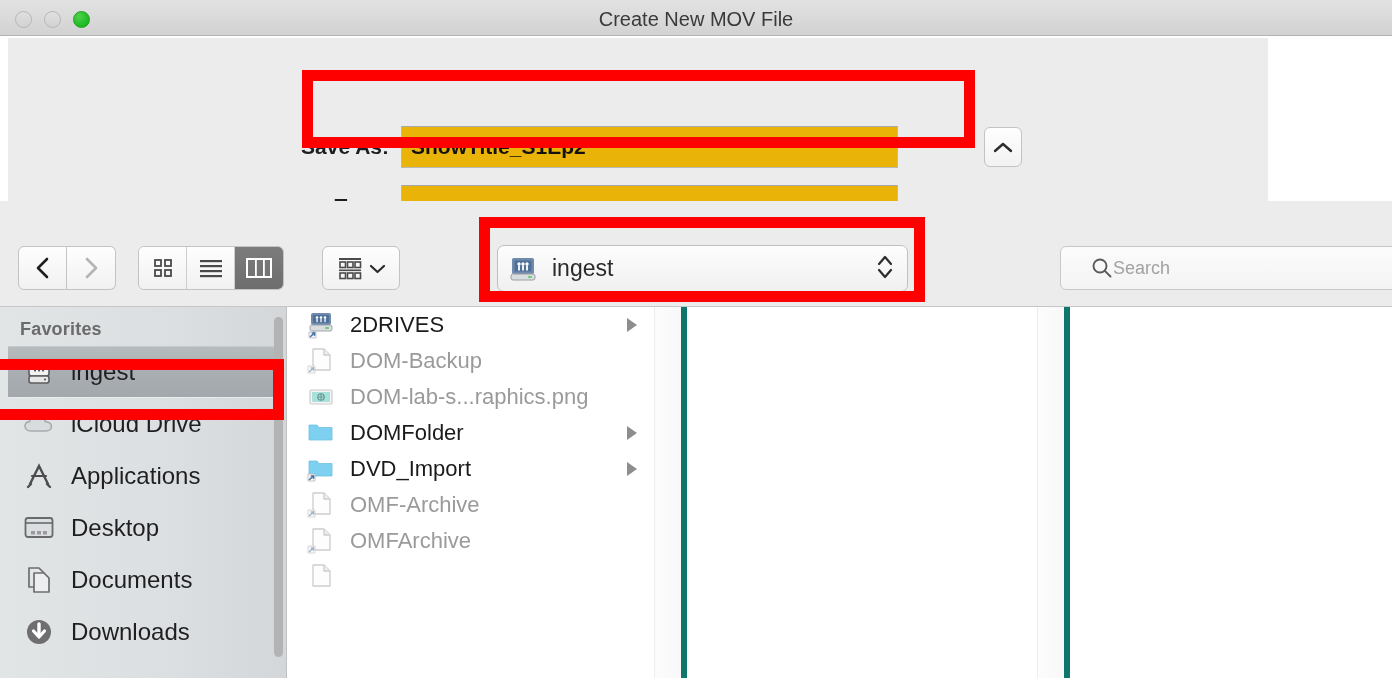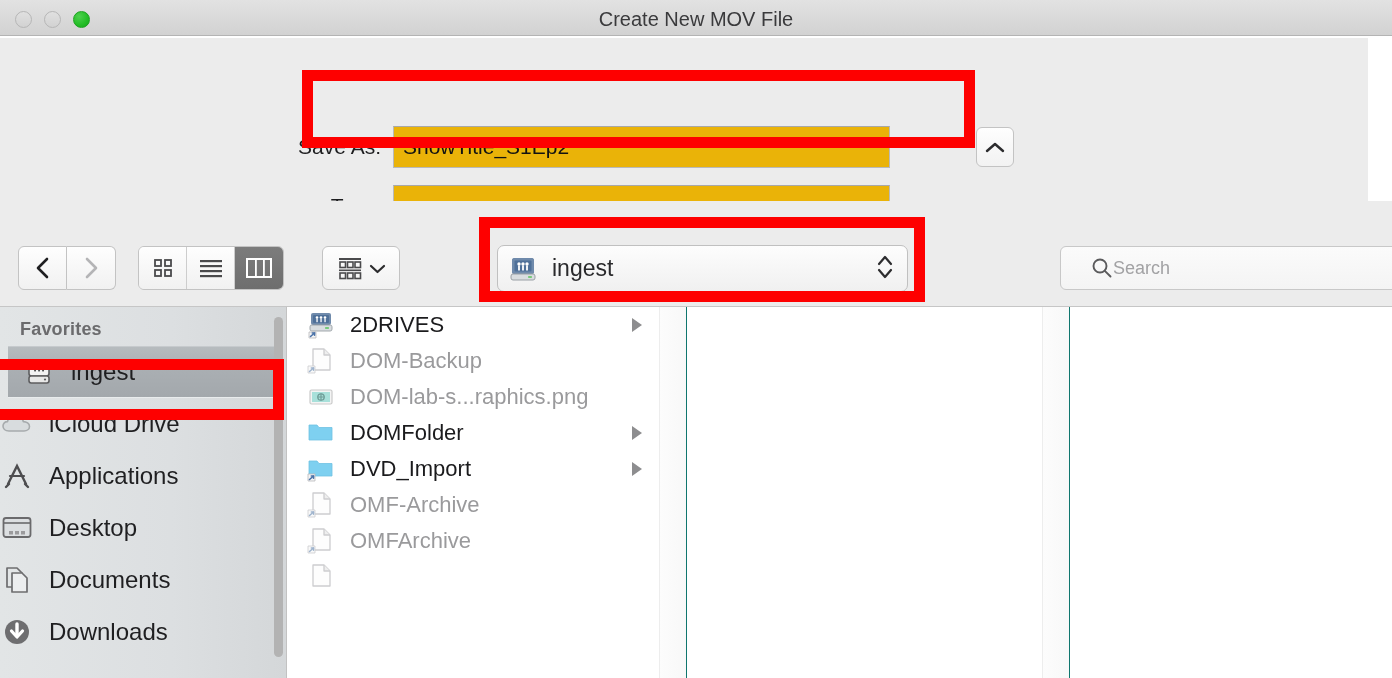--- a/index.html
+++ b/index.html
@@ -30,22 +30,23 @@
     border: 1px solid #1da320;
   }
   .title-text {
     position: absolute; top: 0; left: 0; width: 1392px; height: 38px;
     line-height: 38px; text-align: center;
     font-size: 20px; color: #3a3a3c; font-weight: 400;
   }
 
   
   .form-area {
-    position: absolute; top: 38px; left: 0; width: 1368px; height: 163px;
+    position: absolute; top: 38px; left: 8px; width: 1260px; height: 163px;
     background: #ececec;
+    font-weight: bold;
   }
   .field-row { position: absolute; display: flex; align-items: center; }
   .field-label {
     font-size: 21px; color: #1d1d1f; text-align: right;
     width: 135px; padding-right: 12px;
   }
   .text-input {
     background: #eab308;
     border: 1px solid #b9b9b9;
     border-top-color: #a8a8a8;
@@ -121,21 +122,21 @@
     position: absolute; top: 307px; left: 0; width: 287px; height: 371px;
     background: linear-gradient(to right,#e2e5e6 0%, #dcdfe1 60%, #d4d7d9 100%);
     border-right: 1px solid #c2c2c2;
     overflow: hidden;
   }
   .sb-header {
     font-size: 18px; color: #6b6b6d; font-weight: bold;
     padding: 12px 0 6px 20px; letter-spacing: 0.2px;
   }
   .sb-item {
-    height: 52px; display: flex; align-items: center; 
+    height: 52px; display: flex; align-items: center; padding-left: 22px;
   }
   .sb-item.selected {
     background: linear-gradient(to bottom, #b6bbbe 0%, #a9aeb2 50%, #a3a8ac 100%);
     border-top: 1px solid #c6cacd;
     border-bottom: 1px solid #e9eced;
     margin-left: 8px; margin-right: 4px; padding-left: 14px;
   }
   .sb-label { font-size: 24px; color: #1f1f21; margin-left: 16px; }
   .sb-icon { width: 33px; height: 33px; display: flex; align-items: center; justify-content: center; flex-shrink: 0; }
   .sb-scrollbar {
@@ -143,21 +144,21 @@
     background: #b3b3b3; border-radius: 5px;
   }
 
   
   .columns {
     position: absolute; top: 307px; left: 288px; width: 1104px; height: 371px;
     background: #ffffff; display: flex;
   }
   .col {
     height: 371px; background: #ffffff;
-    border-right: 1px solid #0f766e; position: relative; overflow: hidden;
+    border-right: 6px solid #0f766e; position: relative; overflow: hidden;
   }
   #col-1 { width: 399px; }
   #col-2 { width: 383px; }
   #col-3 { width: 267px; border-right: none; }
 
   .col-scroll-track {
     position: absolute; top: 0; right: 0; width: 27px; height: 371px;
     background: linear-gradient(to right,#fcfcfc,#f8f8f8);
     border-left: 1px solid #ededed;
   }

